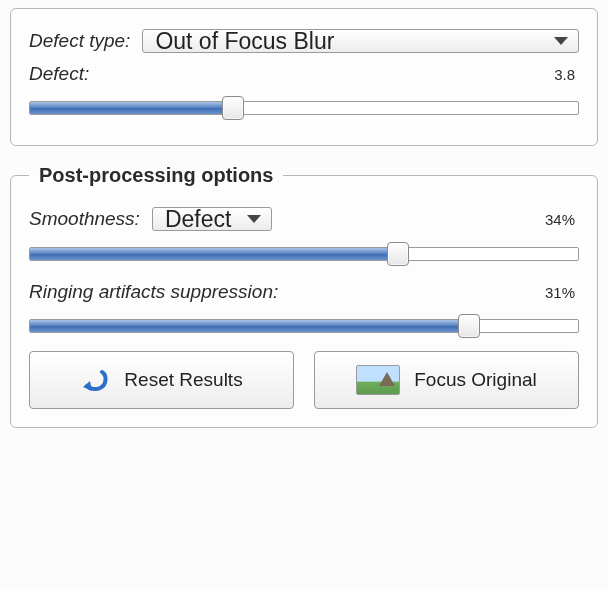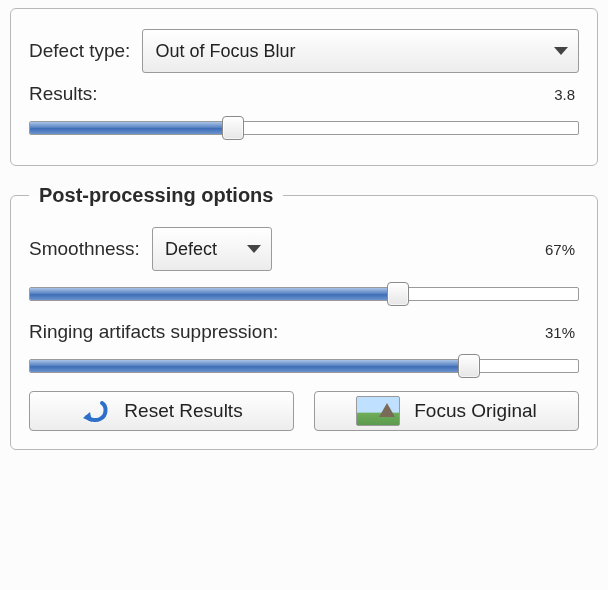--- a/index.html
+++ b/index.html
@@ -31,40 +31,41 @@
   }
   .row {
     display: flex;
     align-items: center;
     gap: 12px;
     margin: 6px 0 10px 0;
   }
   .label {
     font-size: 19px;
     color: #2b2b2b;
+    font-style: italic;
   }
   .spacer { flex: 1 1 auto; }
   .value {
     font-size: 15px;
     color: #2b2b2b;
     margin-left: auto;
     padding-right: 4px;
   }
 
   
   .combo {
     position: relative;
     display: flex;
     align-items: center;
-    height: 44px;
+    height: 24px;
     border: 1px solid #9a9a9a;
     border-radius: 3px;
     background: linear-gradient(#ffffff, #ececec);
     padding: 0 36px 0 12px;
-    font-size: 18px;
+    font-size: 23px;
     color: #222;
     cursor: default;
     user-select: none;
     min-width: 120px;
   }
   .combo.wide { flex: 1 1 auto; min-width: 300px; }
   .combo .arrow {
     position: absolute;
     right: 10px;
     top: 50%;
@@ -116,21 +117,21 @@
     display: flex;
     gap: 20px;
     margin-top: 12px;
   }
   .btn {
     flex: 1 1 0;
     display: flex;
     align-items: center;
     justify-content: center;
     gap: 14px;
-    height: 40px;
+    height: 58px;
     border: 1px solid #9a9a9a;
     border-radius: 4px;
     background: linear-gradient(#ffffff, #ededed);
     font-size: 19px;
     color: #222;
     cursor: default;
     user-select: none;
   }
   .btn .icon {
     display: inline-flex;
@@ -165,21 +166,21 @@
 
     <div class="row">
       <span class="label">Defect type:</span>
       <div class="combo wide">
         <span>Out of Focus Blur</span>
         <span class="arrow"></span>
       </div>
     </div>
 
     <div class="row">
-      <span class="label">Results:</span>
+      <span class="label">Defect:</span>
       <span class="spacer"></span>
       <span class="value">3.8</span>
     </div>
     <div class="slider">
       <div class="track">
           <div class="fill" style="width: 37%;"></div>
         </div>
       <div class="thumb" style="left: 37%;"></div>
     </div>
   </fieldset>
@@ -187,21 +188,21 @@
   <fieldset class="group">
     <legend>Post-processing options</legend>
 
     <div class="row">
       <span class="label">Smoothness:</span>
       <div class="combo">
         <span>Defect</span>
         <span class="arrow"></span>
       </div>
       <span class="spacer"></span>
-      <span class="value">67%</span>
+      <span class="value">34%</span>
     </div>
     <div class="slider">
       <div class="track">
           <div class="fill" style="width: 67%;"></div>
         </div>
       <div class="thumb" style="left: 67%;"></div>
     </div>
 
     <div class="row" style="margin-top:14px;">
       <span class="label">Ringing artifacts suppression:</span>

